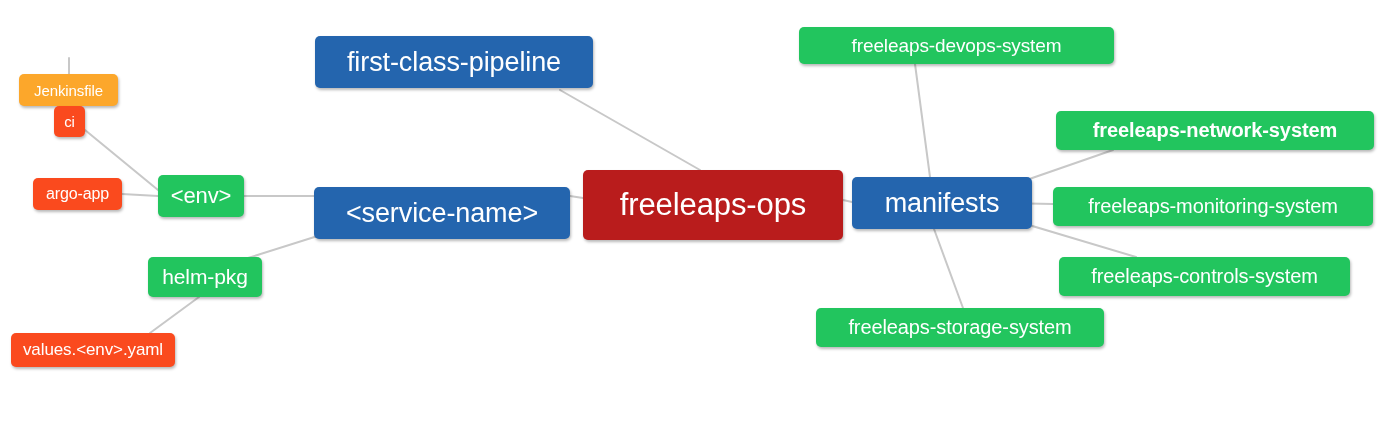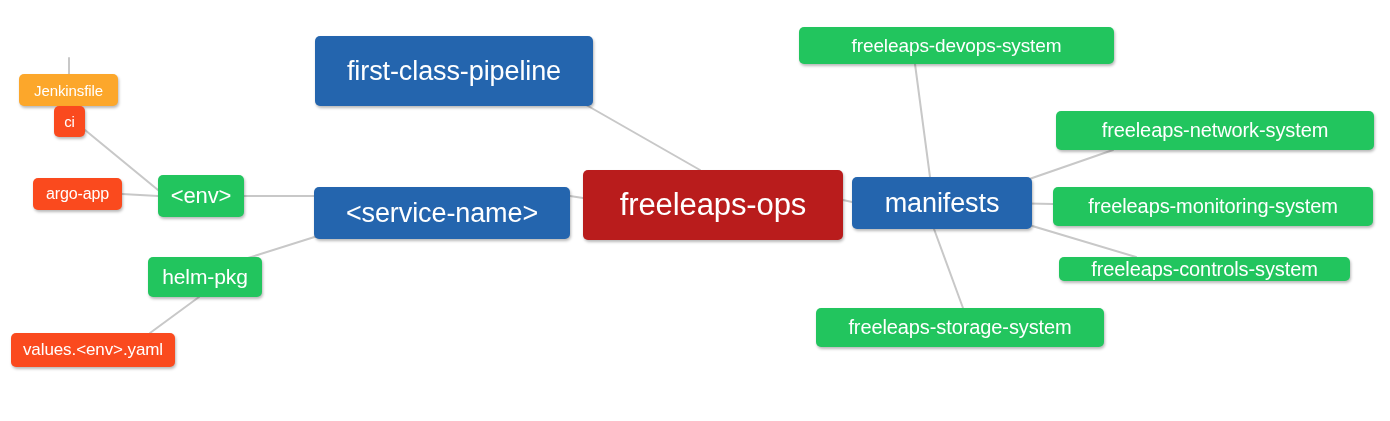--- a/index.html
+++ b/index.html
@@ -62,21 +62,21 @@
       <line x1="1009" y1="219" x2="1136" y2="257" stroke="#c8c8c8" stroke-width="2" stroke-linecap="round"></line>
       <line x1="934" y1="229" x2="963" y2="308" stroke="#c8c8c8" stroke-width="2" stroke-linecap="round"></line>
     </svg>
   <div id="node-layer">
       <div class="node n-root" style="left: 583px; top: 170px; width: 260px; height: 70px; font-size: 31px;">
         <span>freeleaps-ops</span>
       </div>
       <div class="node n-blue" style="left: 314px; top: 187px; width: 256px; height: 52px; font-size: 27px;">
         <span>&lt;service-name&gt;</span>
       </div>
-      <div class="node n-blue" style="left: 315px; top: 36px; width: 278px; height: 70px; font-size: 27px;">
+      <div class="node n-blue" style="left: 315px; top: 36px; width: 278px; height: 52px; font-size: 27px;">
         <span>first-class-pipeline</span>
       </div>
       <div class="node n-blue" style="left: 852px; top: 177px; width: 180px; height: 52px; font-size: 27px;">
         <span>manifests</span>
       </div>
       <div class="node n-green" style="left: 158px; top: 175px; width: 86px; height: 42px; font-size: 22px;">
         <span>&lt;env&gt;</span>
       </div>
       <div class="node n-green" style="left: 148px; top: 257px; width: 114px; height: 40px; font-size: 21px; justify-content: center;">
         <span>helm-pkg</span>
@@ -89,26 +89,26 @@
       </div>
       <div class="node n-red" style="left: 33px; top: 178px; width: 89px; height: 32px; font-size: 16px;">
         <span>argo-app</span>
       </div>
       <div class="node n-red" style="left: 11px; top: 333px; width: 164px; height: 34px; font-size: 17px;">
         <span>values.&lt;env&gt;.yaml</span>
       </div>
       <div class="node n-green" style="left: 799px; top: 27px; width: 315px; height: 37px; font-size: 19px; align-items: center;">
         <span>freeleaps-devops-system</span>
       </div>
-      <div class="node n-green" style="left: 1056px; top: 111px; width: 318px; height: 39px; font-size: 20px;">
+      <div class="node n-green" style="left: 1056px; top: 111px; width: 318px; height: 39px; font-size: 20px; font-weight: bold;">
         <span>freeleaps-network-system</span>
       </div>
       <div class="node n-green" style="left: 1053px; top: 187px; width: 320px; height: 39px; font-size: 20px; align-items: center;">
         <span>freeleaps-monitoring-system</span>
       </div>
-      <div class="node n-green" style="left: 1059px; top: 257px; width: 291px; height: 24px; font-size: 20px;">
+      <div class="node n-green" style="left: 1059px; top: 257px; width: 291px; height: 39px; font-size: 20px;">
         <span>freeleaps-controls-system</span>
       </div>
       <div class="node n-green" style="left: 816px; top: 308px; width: 288px; height: 39px; font-size: 20px;">
         <span>freeleaps-storage-system</span>
       </div>
     </div>
 </div>
 
 </body></html>

